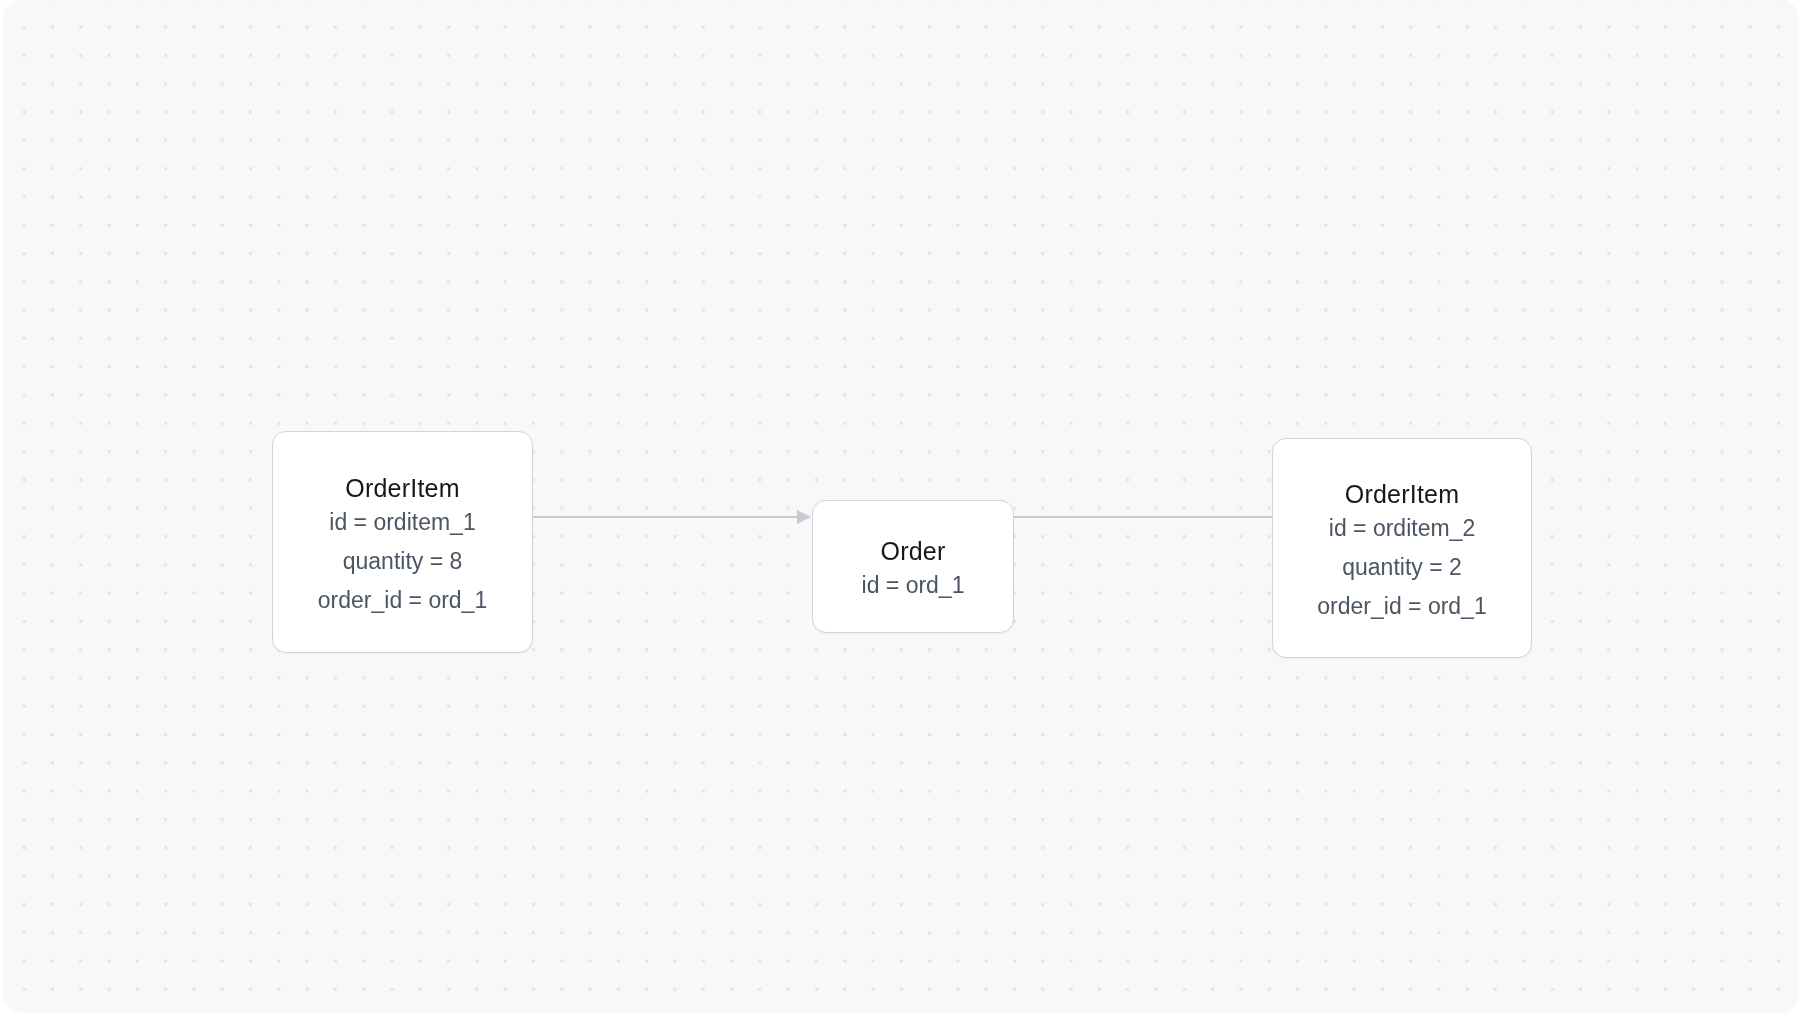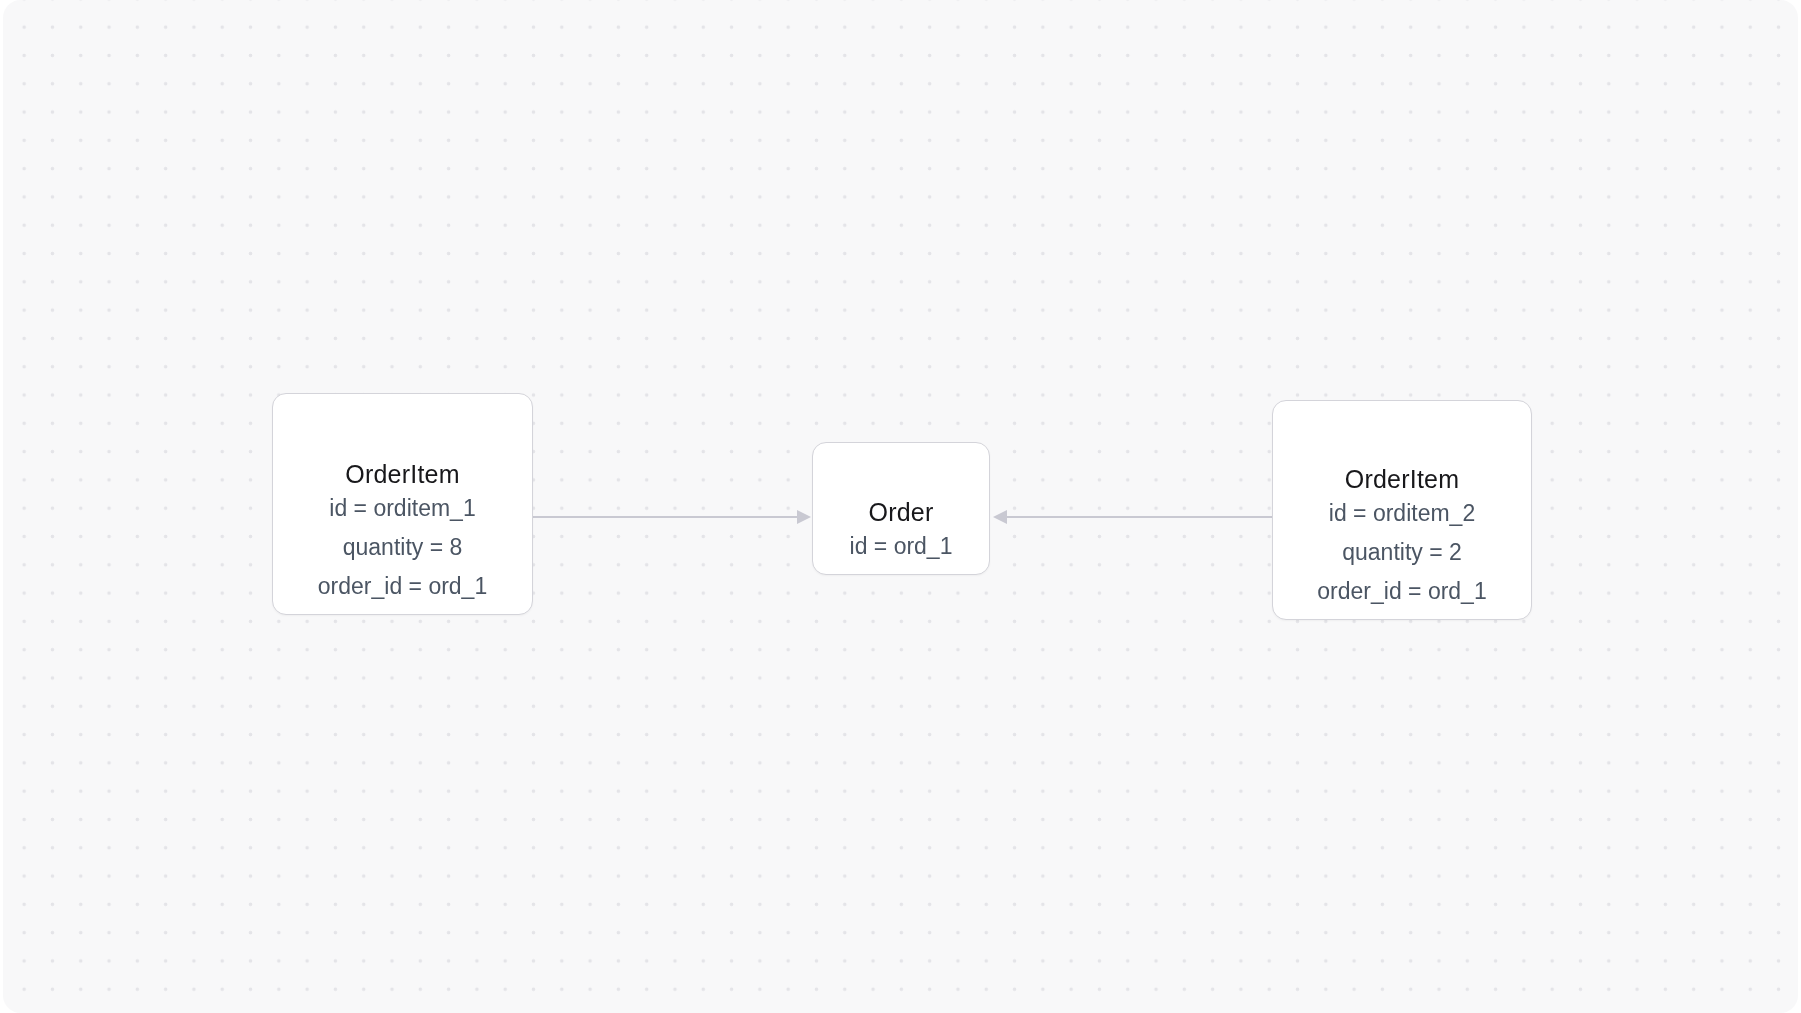--- a/index.html
+++ b/index.html
@@ -38,22 +38,23 @@
   .node {
     position: absolute;
     box-sizing: border-box;
     background: #ffffff;
     border: 1.5px solid #d4d4da;
     border-radius: 14px;
     box-shadow: 0 1px 2px rgba(0,0,0,0.04);
     display: flex;
     flex-direction: column;
     align-items: center;
-    justify-content: flex-end;
+    justify-content: center;
     padding: 16px 12px 8px 12px;
+    margin-top: 38px;
   }
   .node-title {
     font-size: 25px;
     font-weight: 500;
     line-height: 30px;
     color: #18181b;
     letter-spacing: 0.2px;
     white-space: nowrap;
   }
   .node-attrs {
@@ -63,21 +64,21 @@
   }
   .node-attr {
     font-size: 23px;
     font-weight: 400;
     line-height: 39px;
     color: #4b5563;
     white-space: nowrap;
   }
   
   .node-orderitem-1 { left: 269px; top: 393px; width: 261px; height: 222px; }
-  .node-order       { left: 809px; top: 442px; width: 178px; height: 133px; }
+  .node-order       { left: 809px; top: 462px; width: 202px; height: 133px; }
   .node-orderitem-2 { left: 1269px; top: 400px; width: 260px; height: 220px; }
 </style>
 </head>
 <body>
 
 <div class="page">
   <div class="canvas">
 
     <svg class="edges-layer" viewBox="0 0 1795 1013">
       <g>

